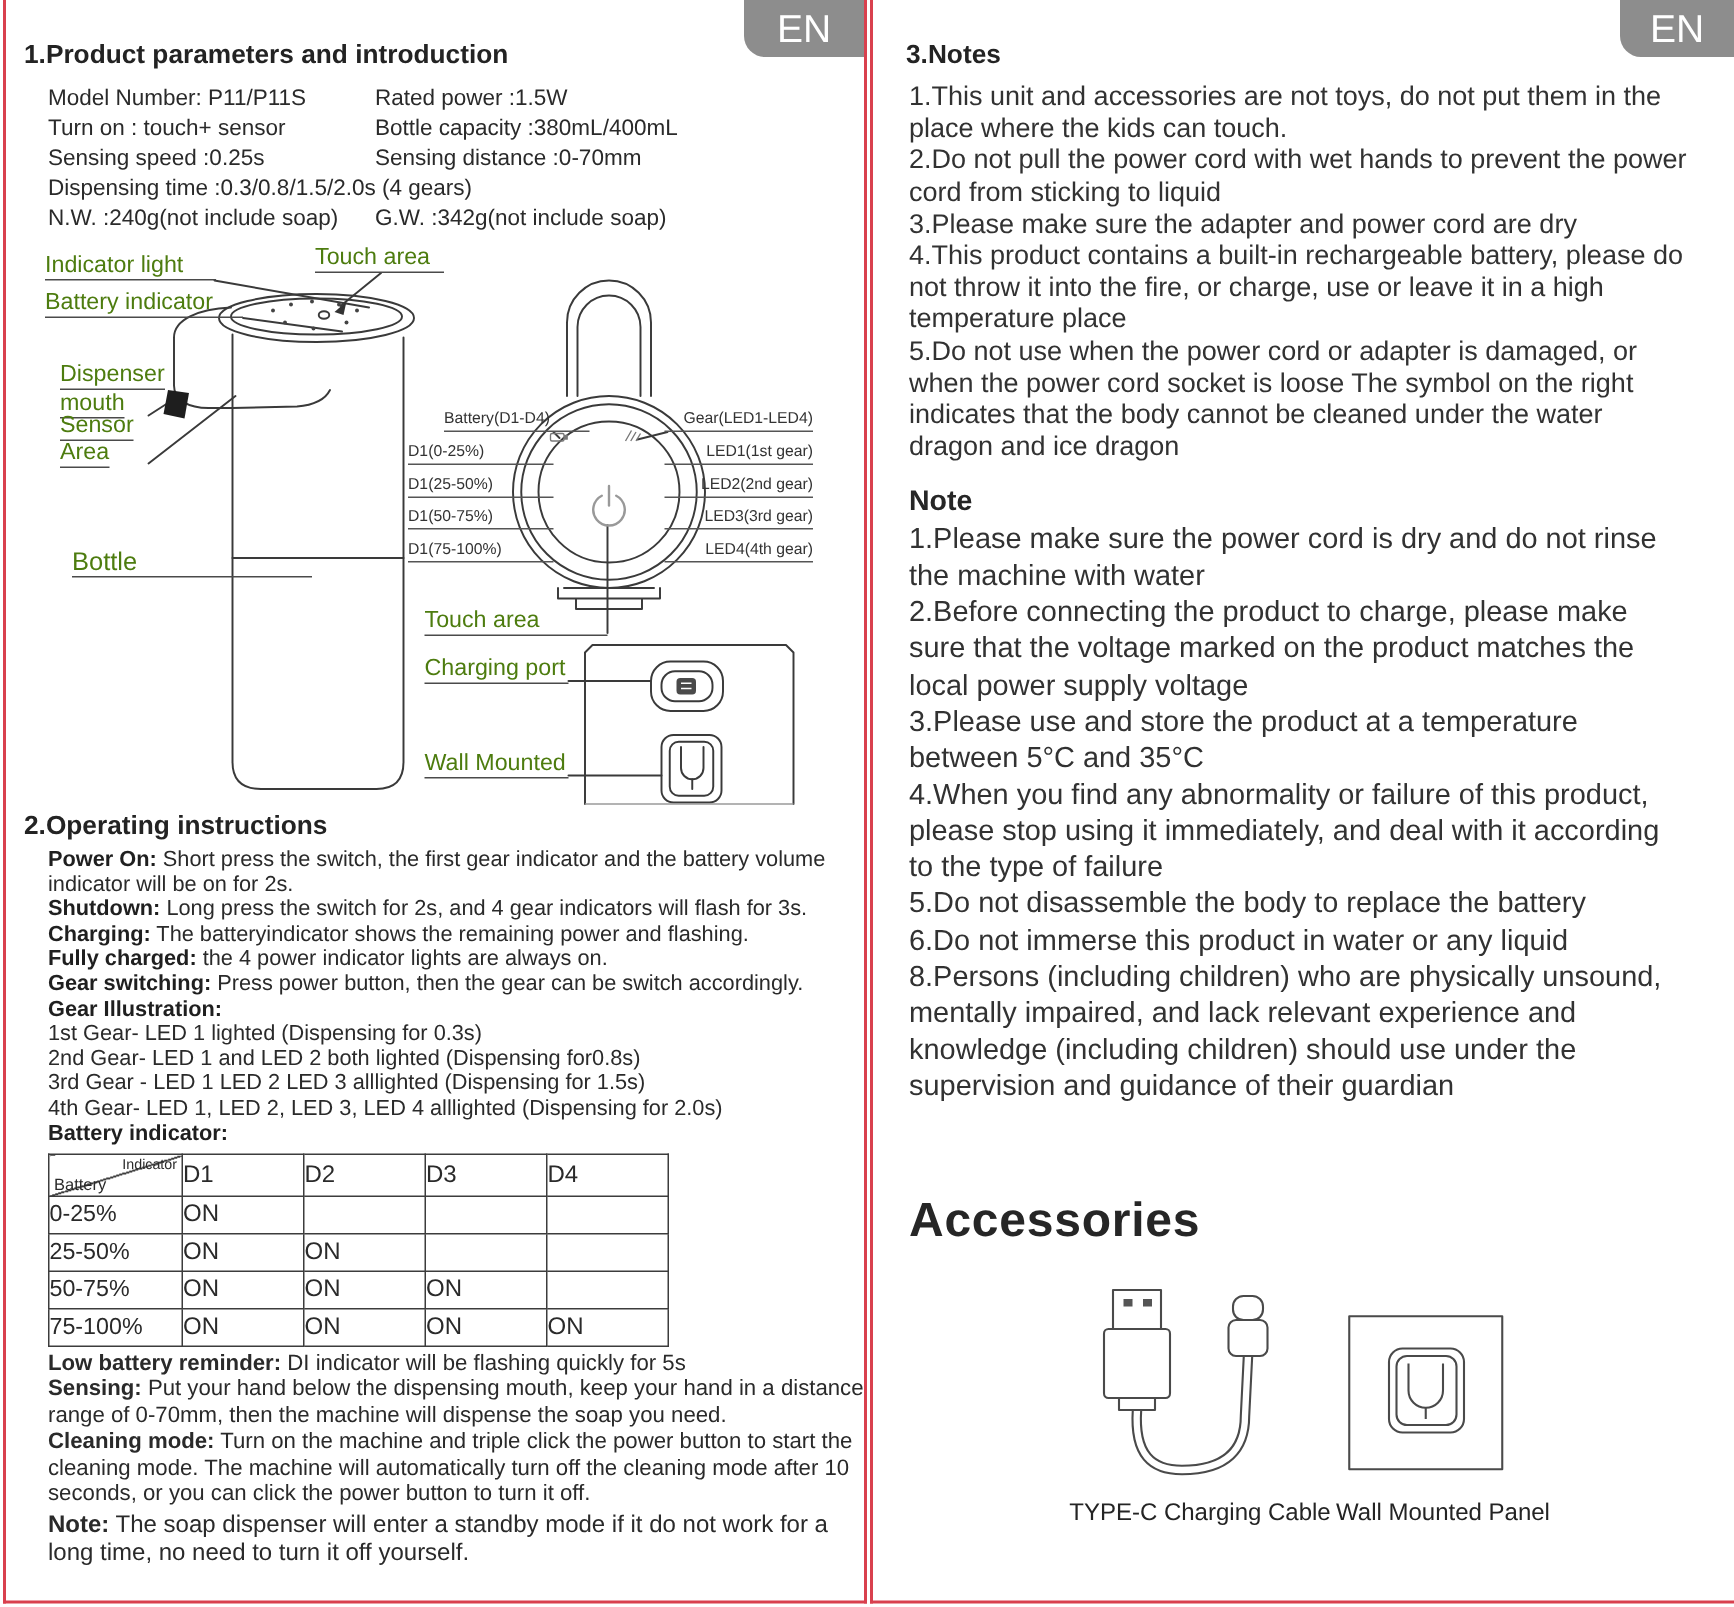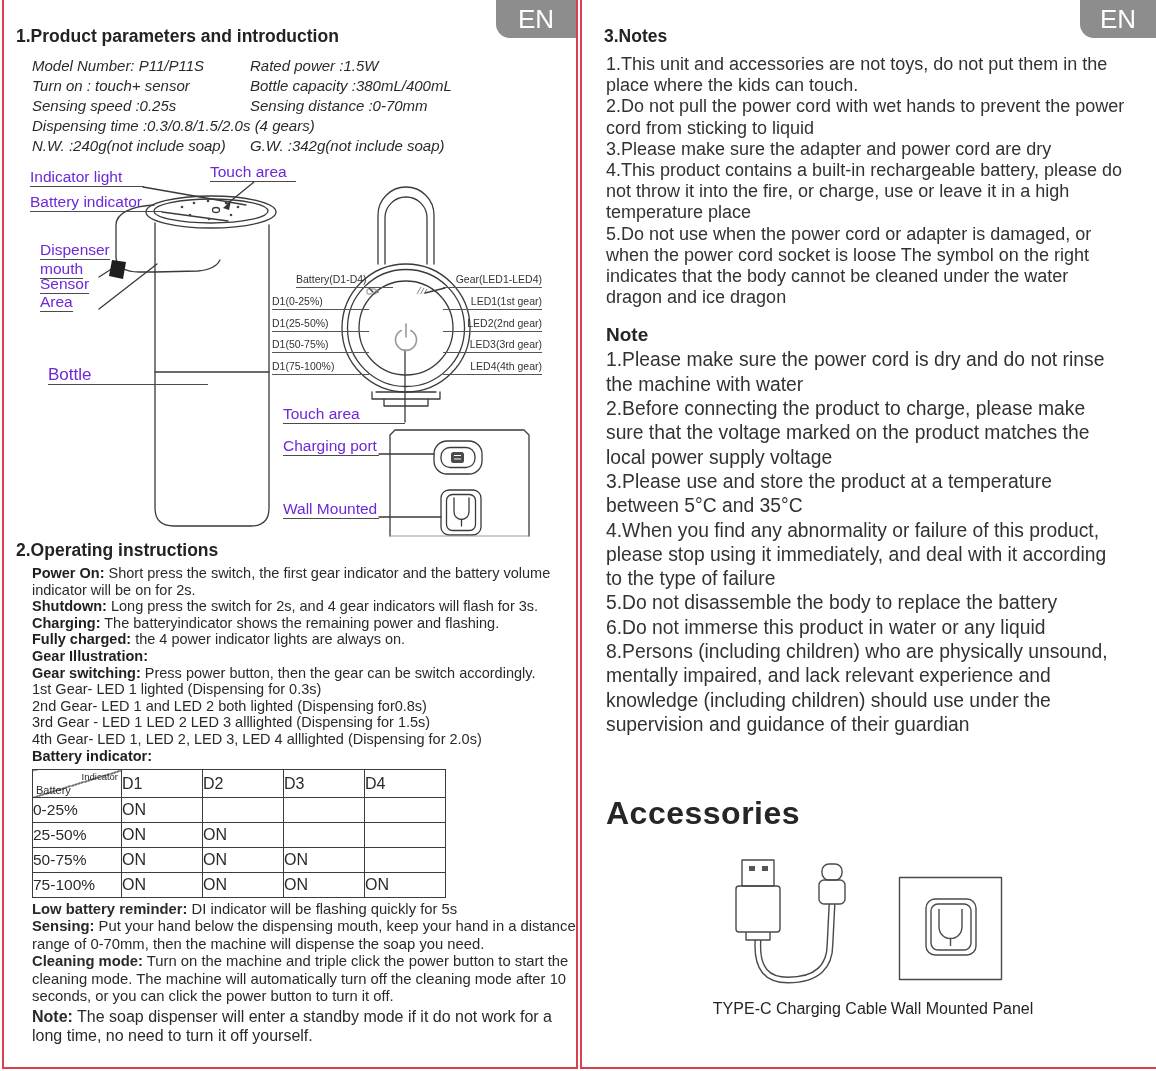--- a/index.html
+++ b/index.html
@@ -8,28 +8,28 @@
   .page{position:absolute;top:0;background:#fff;border:2px solid #d9404e;border-top:none;}
   .page.left{left:2px;width:572px;height:1067px;}
   .page.right{left:580px;width:574px;height:1067px;border-right:none;}
   .en-tab{position:absolute;top:0;right:0;height:38px;background:#8d8d8d;color:#fff;
           font-size:26px;display:flex;align-items:center;justify-content:center;
           border-bottom-left-radius:14px;}
   .en-tab.l{width:80px;}
   .en-tab.r{width:76px;}
   h1.sec{position:absolute;margin:0;font-size:17.5px;font-weight:700;color:#232323;}
   
-  .params{position:absolute;left:28px;top:56px;width:530px;font-size:15px;line-height:20px;color:#2a2a2a;font-style:italic;}
+  .params{position:absolute;left:28px;top:56px;width:530px;font-size:15px;line-height:20px;color:#2a2a2a;}
   .prow{display:flex;}
   .prow .c1{width:218px;}
   
   .diagram{position:absolute;left:0;top:163px;width:572px;height:377px;}
   .diagram svg{position:absolute;left:0;top:0;}
   .dlab{position:absolute;display:inline-block;border-bottom:1px solid #4a4a4a;
-        padding-bottom:1px;font-size:15.5px;color:#6d28d9;line-height:17px;}
+        padding-bottom:1px;font-size:15.5px;color:#4d7c0f;line-height:17px;}
   .dlab.big{font-size:17px;}
   .dlab.sm{font-size:10.5px;line-height:12px;border-color:#555;padding-bottom:2px;color:#333;}
   .dlab.sm.r{text-align:right;}
   
   .instr{position:absolute;left:28px;top:565px;width:548px;font-size:14.5px;line-height:16.6px;color:#2a2a2a;}
   .instr p{margin:0;}
   .instr b{color:#1f1f1f;}
   
   table.batt{position:absolute;left:28px;top:769px;border-collapse:collapse;font-size:16px;color:#2a2a2a;}
   table.batt td,table.batt th{border:1.6px solid #3c3c3c;text-align:left;padding:0;font-weight:400;}
@@ -188,22 +188,22 @@
       <span class="dlab" style="left:279px;top:337px;width:96px;">Wall Mounted</span>
     </div>
 
     <h1 class="sec" style="left:12px;top:540px;">2.Operating instructions</h1>
 
     <div class="instr">
       <p><b>Power On:</b><span> Short press the switch, the first gear indicator and the battery volume indicator will be on for 2s.</span></p>
       <p><b>Shutdown:</b><span> Long press the switch for 2s, and 4 gear indicators will flash for 3s.</span></p>
       <p><b>Charging:</b><span> The batteryindicator shows the remaining power and flashing.</span></p>
       <p><b>Fully charged:</b><span> the 4 power indicator lights are always on.</span></p>
+      <p><b>Gear switching:</b><span> Press power button, then the gear can be switch accordingly.</span></p>
       <p><b>Gear Illustration:</b><span></span></p>
-      <p><b>Gear switching:</b><span> Press power button, then the gear can be switch accordingly.</span></p>
       <p><b></b><span>1st Gear- LED 1 lighted (Dispensing for 0.3s)</span></p>
       <p><b></b><span>2nd Gear- LED 1 and LED 2 both lighted (Dispensing for0.8s)</span></p>
       <p><b></b><span>3rd Gear - LED 1 LED 2 LED 3 alllighted (Dispensing for 1.5s)</span></p>
       <p><b></b><span>4th Gear- LED 1, LED 2, LED 3, LED 4 alllighted (Dispensing for 2.0s)</span></p>
       <p><b>Battery indicator:</b><span></span></p>
     </div>
 
     <table class="batt">
       <tbody>
           <tr>

